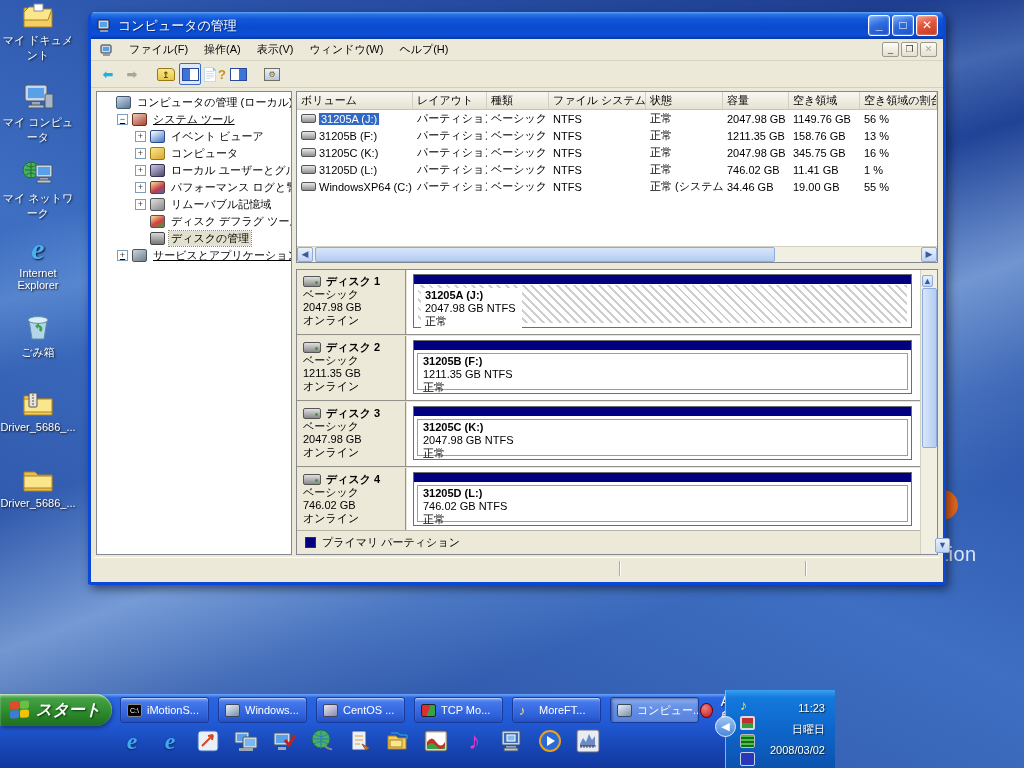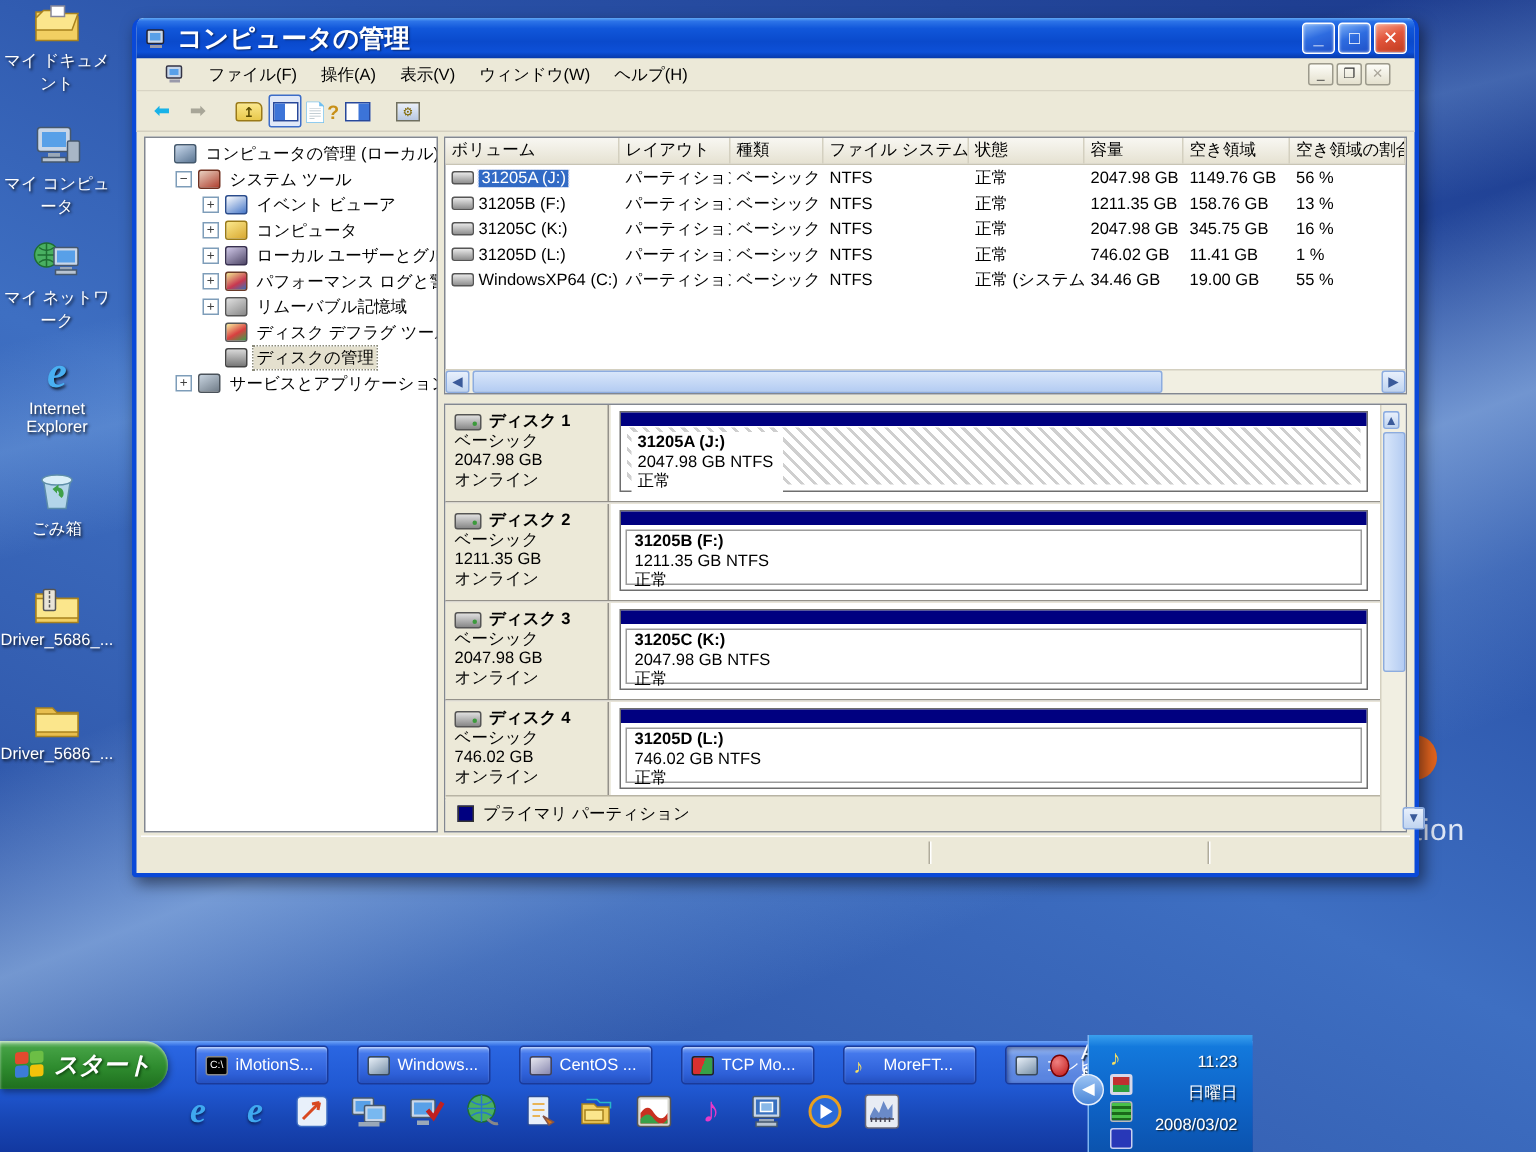--- a/index.html
+++ b/index.html
@@ -21,27 +21,27 @@
   .dig svg { width:34px; height:30px; display:block; }
   .ie-e { font:bold italic 30px "Liberation Serif",serif; color:#49B0F2; text-shadow:0 0 3px #OFF,1px 1px 2px rgba(0,0,0,.6); line-height:30px; }
 
   
   #win { position:absolute; left:88px; top:12px; width:858px; height:573px;
     background:#ECE9D8; border:3px solid #0A49D8; border-top:0; border-radius:7px 7px 3px 3px;
     box-shadow:3px 4px 10px rgba(0,0,10,.5); }
   #titlebar { height:27px; border-radius:5px 5px 0 0; padding:0 5px 0 6px; display:flex; align-items:center;
     background:linear-gradient(180deg,#5FA8F5 0%,#2D74E8 8%,#1157DA 26%,#0A4ACC 58%,#0D50D8 84%,#0638A8 100%); }
   .tb-icon { width:16px; height:14px; margin-right:5px; }
-  .tb-title { flex:1; color:#fff; font-weight:bold; font-size:17px; text-shadow:1px 1px 1px #0A2A70; }
+  .tb-title { flex:1; color:#fff; font-weight:normal; font-size:13px; text-shadow:1px 1px 1px #0A2A70; }
   .cap-btn { width:22px; height:21px; margin-left:2px; border-radius:3px; border:1px solid #fff;
     color:#fff; font-size:12px; font-weight:bold; line-height:19px; text-align:center;
     background:linear-gradient(160deg,#7EB1F7,#2E6CE0 45%,#1E50C8); box-shadow:inset 0 0 2px rgba(255,255,255,.7); }
   .cap-close { background:linear-gradient(160deg,#F5A088,#E2553B 45%,#C03A1E); }
 
-  #menubar { height:22px; background:#ECE9D8; display:flex; align-items:center; padding:0 16px; border-bottom:1px solid #D8D4C4; }
+  #menubar { height:22px; background:#ECE9D8; display:flex; align-items:center; padding:0 6px; border-bottom:1px solid #D8D4C4; }
   .mmc-ic { width:15px; height:13px; margin:0 6px 0 3px; }
   .menu-item { font-size:11px; padding:3px 8px; color:#000; }
   .menu-spacer { flex:1; }
   .child-btn { width:17px; height:15px; margin-left:2px; font-size:9px; line-height:13px; text-align:center;
     background:linear-gradient(180deg,#FDFDF8,#E4E0CE); border:1px solid #9C9A8C; border-radius:2px; color:#333; }
   .child-btn.dis { color:#AAA69A; }
 
   #toolbar { height:27px; background:#ECE9D8; display:flex; align-items:center; padding:0 6px; border-bottom:1px solid #D4D0C0; }
   .tool { width:22px; height:22px; margin-right:2px; display:flex; align-items:center; justify-content:center; font-size:13px; }
   .tool.pressed { border:1px solid #3C6CC8; background:#E0E8F8; border-radius:2px; }
@@ -52,21 +52,21 @@
   .glyph-panes { width:17px; height:13px; border:1px solid #28489A; background:#fff; display:flex; }
   .glyph-panes .lp { width:7px; background:#3C74D8; }
   .glyph-help { font-weight:bold; color:#C89018; }
   .glyph-cons { width:16px; height:13px; border:1px solid #707060; background:linear-gradient(180deg,#EAF0FA,#B8C8E0); font-size:8px; line-height:12px; text-align:center; color:#806800; }
 
   #client { position:absolute; left:3px; right:3px; top:77px; bottom:25px; background:#ECE9D8; }
 
   
   #tree { position:absolute; left:2px; top:2px; width:196px; bottom:2px; background:#fff; border:1px solid #828790; overflow:hidden; padding-top:2px; }
   .titem { display:flex; align-items:center; height:17px; font-size:11px; white-space:nowrap; }
-  .lv0 { padding-left:4px; } .lv1 { padding-left:20px; } .lv2 { padding-left:38px; }
+  .lv0 { padding-left:4px; } .lv1 { padding-left:20px;text-decoration:underline; } .lv2 { padding-left:38px; }
   .exp { width:11px; height:11px; flex:none; margin-right:4px; border:1px solid #7E9DB9; background:#fff;
     font-size:9px; line-height:9px; text-align:center; color:#404040; }
   .exp.none { visibility:hidden; }
   .exp.plus::before { content:"+"; } .exp.minus::before { content:"−"; }
   .tic { width:15px; height:13px; flex:none; margin-right:4px; border-radius:2px; }
   .tlabel { padding:0 2px; }
   .titem.sel .tlabel { background:#E4E0CE; outline:1px dotted #8A8A7A; }
   .ic-computer{background:linear-gradient(150deg,#C8D8EC,#5B7693);border:1px solid #44596E}
   .ic-tools{background:linear-gradient(150deg,#E8D0C0,#B04030);border:1px solid #703020}
   .ic-event{background:linear-gradient(150deg,#FFF,#4878C8);border:1px solid #2A4C8C}
@@ -132,21 +132,21 @@
     background:linear-gradient(180deg,#8CC98C 0%,#44A144 14%,#2E8B2E 55%,#1E6E1E 100%);
     box-shadow:1px 2px 4px rgba(0,0,0,.4), inset 0 1px 2px rgba(255,255,255,.6);
     display:flex; align-items:center; padding-left:10px; gap:6px; color:#fff; font-weight:bold; font-style:italic; font-size:16px;
     text-shadow:1px 1px 2px #0A3A0A; }
   .flag { width:20px; height:18px; display:grid; grid-template-columns:9px 9px; grid-template-rows:8px 8px; gap:1px; transform:skewY(-4deg); }
   .flag i { border-radius:2px; } .f1{background:#E24A2E}.f2{background:#6CBE45}.f3{background:#3C7CD8}.f4{background:#F2C20A}
   #taskbtns { position:absolute; left:120px; top:3px; display:flex; gap:9px; }
   .tkb { width:89px; height:26px; border-radius:3px; display:flex; align-items:center; gap:5px; padding:0 6px;
     background:linear-gradient(180deg,#7FA8F6 0%,#4478EC 18%,#2E60D8 75%,#2450C0 100%);
     border:1px solid #1A3A9A; color:#fff; font-size:11px; white-space:nowrap; overflow:hidden;
-    box-shadow:inset 0 1px 1px rgba(255,255,255,.5);margin-left:10px; }
+    box-shadow:inset 0 1px 1px rgba(255,255,255,.5); }
   .tkb.active { background:linear-gradient(180deg,#9FBEF4 0%,#6E97E8 25%,#5A85E0 80%);
     box-shadow:inset 1px 1px 3px rgba(0,10,60,.5); }
   .tkicon { width:15px; height:13px; flex:none; border-radius:2px; }
   .tk-cmd { background:#000; border:1px solid #888; color:#fff; font-size:7px; line-height:11px; text-align:center; }
   .tk-comp { background:linear-gradient(150deg,#E8F0F8,#7890A8); border:1px solid #3A4A5A; }
   .tk-cent { background:linear-gradient(150deg,#E8E8F0,#8888B0); border:1px solid #44445A; }
   .tk-tcp { background:linear-gradient(110deg,#D83030 50%,#38A048 50%); border:1px solid #222; }
   .tk-note { background:none; color:#F8E060; font-size:13px; line-height:13px; }
   .ime { position:absolute; left:700px; top:4px; height:24px; display:flex; align-items:center; gap:8px; color:#fff; }
   .ime-ball { width:15px; height:15px; border-radius:50%; background:radial-gradient(circle at 35% 30%,#F08080,#C01818); border:1px solid #700; }

